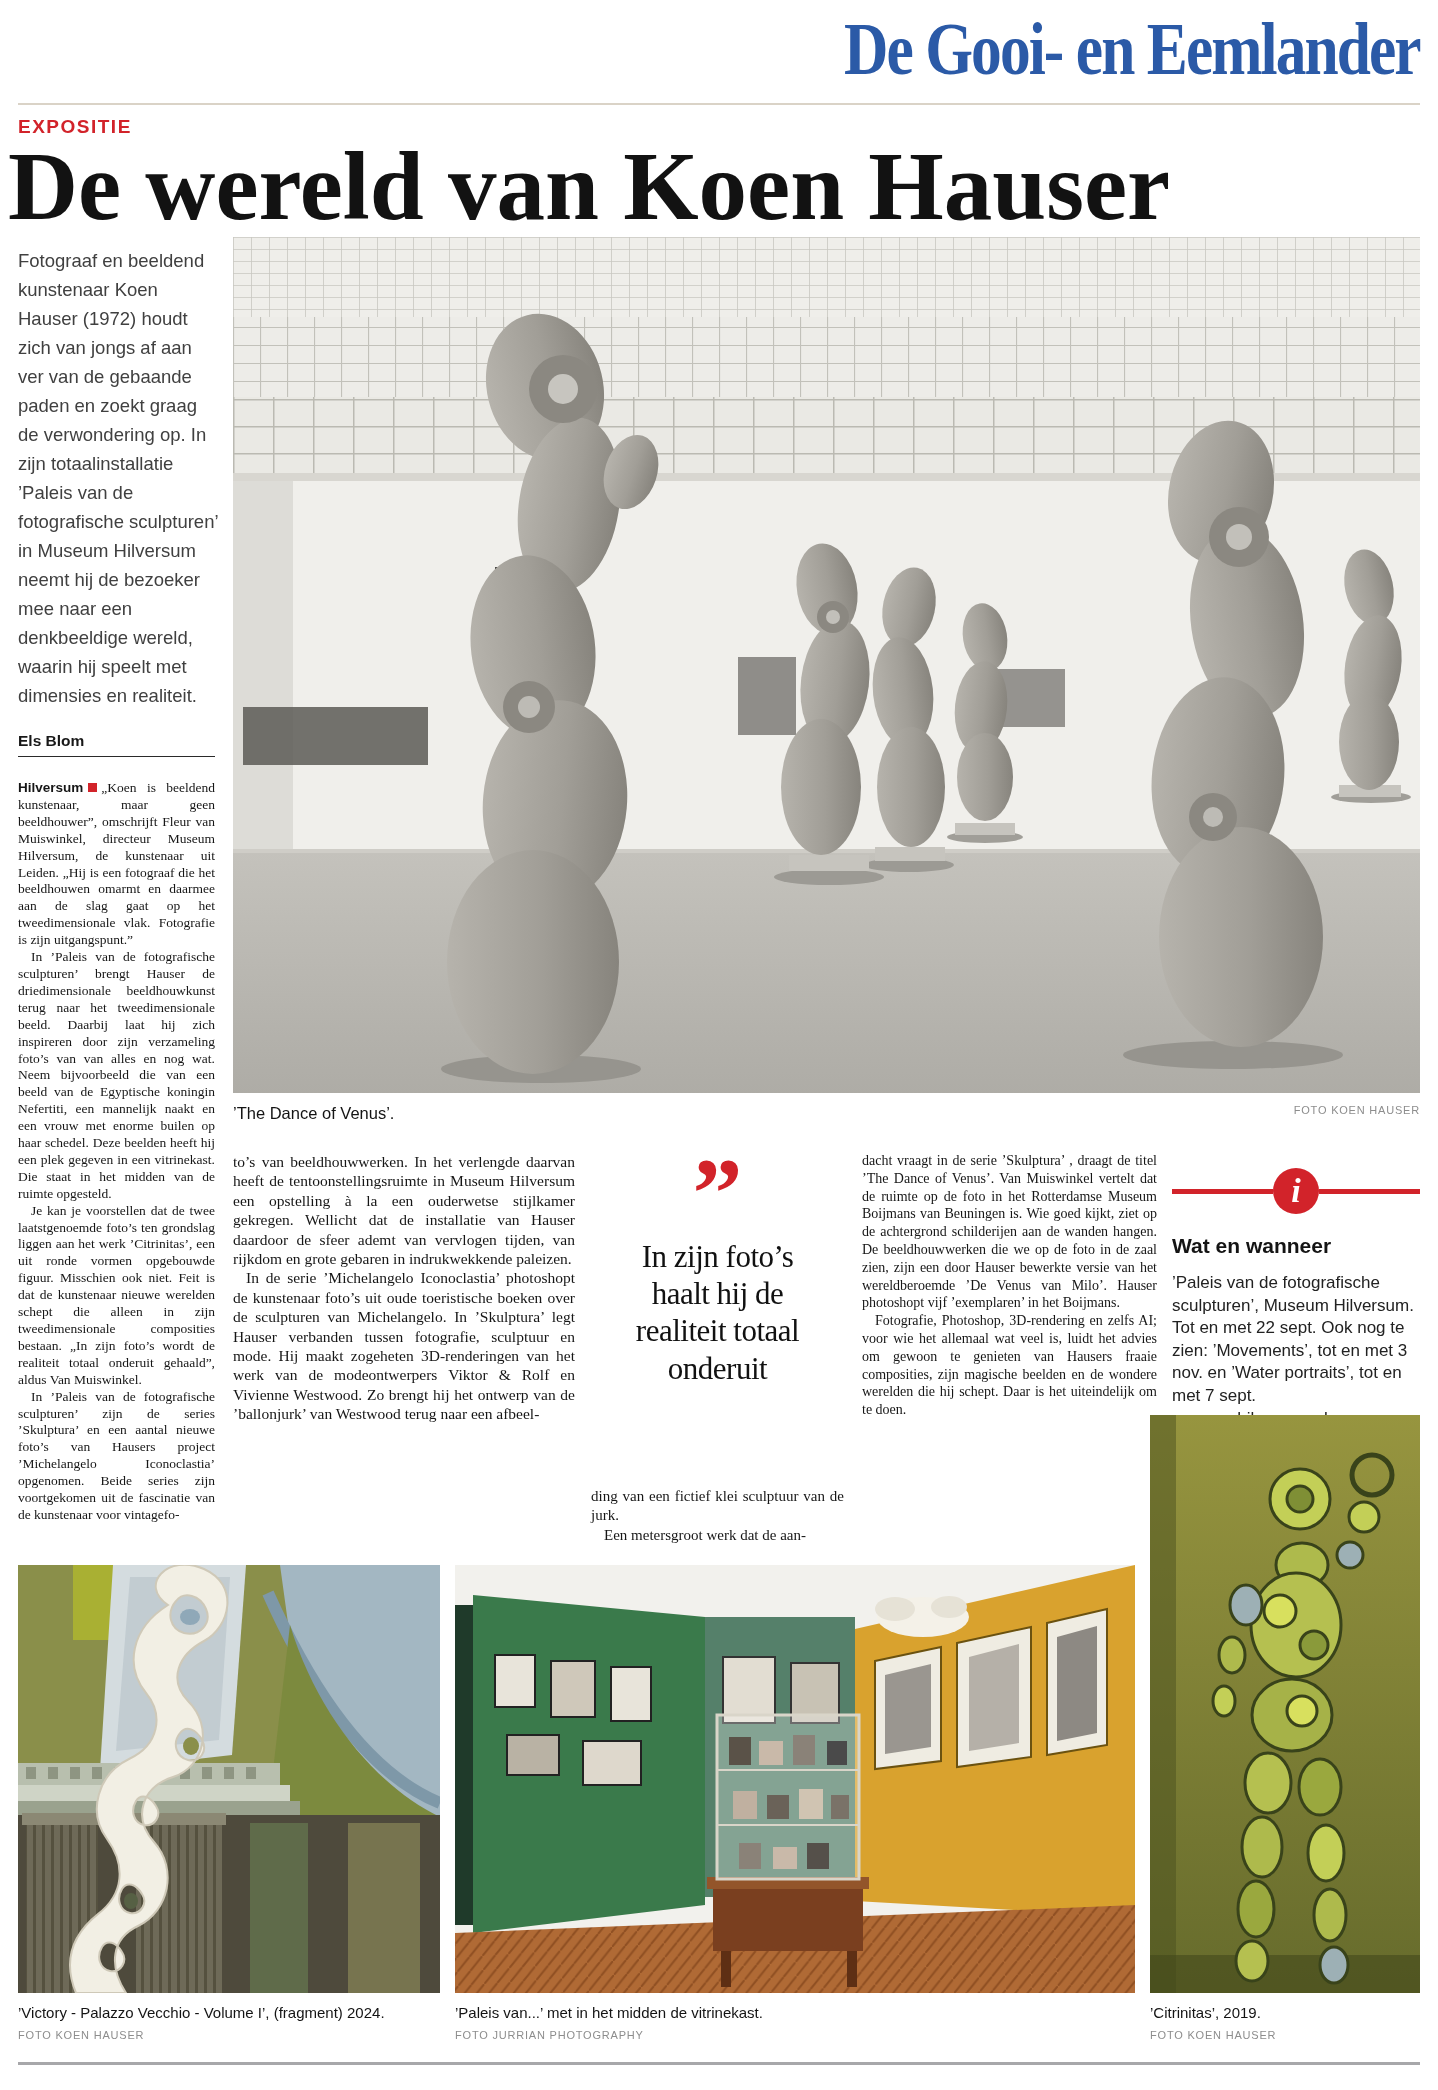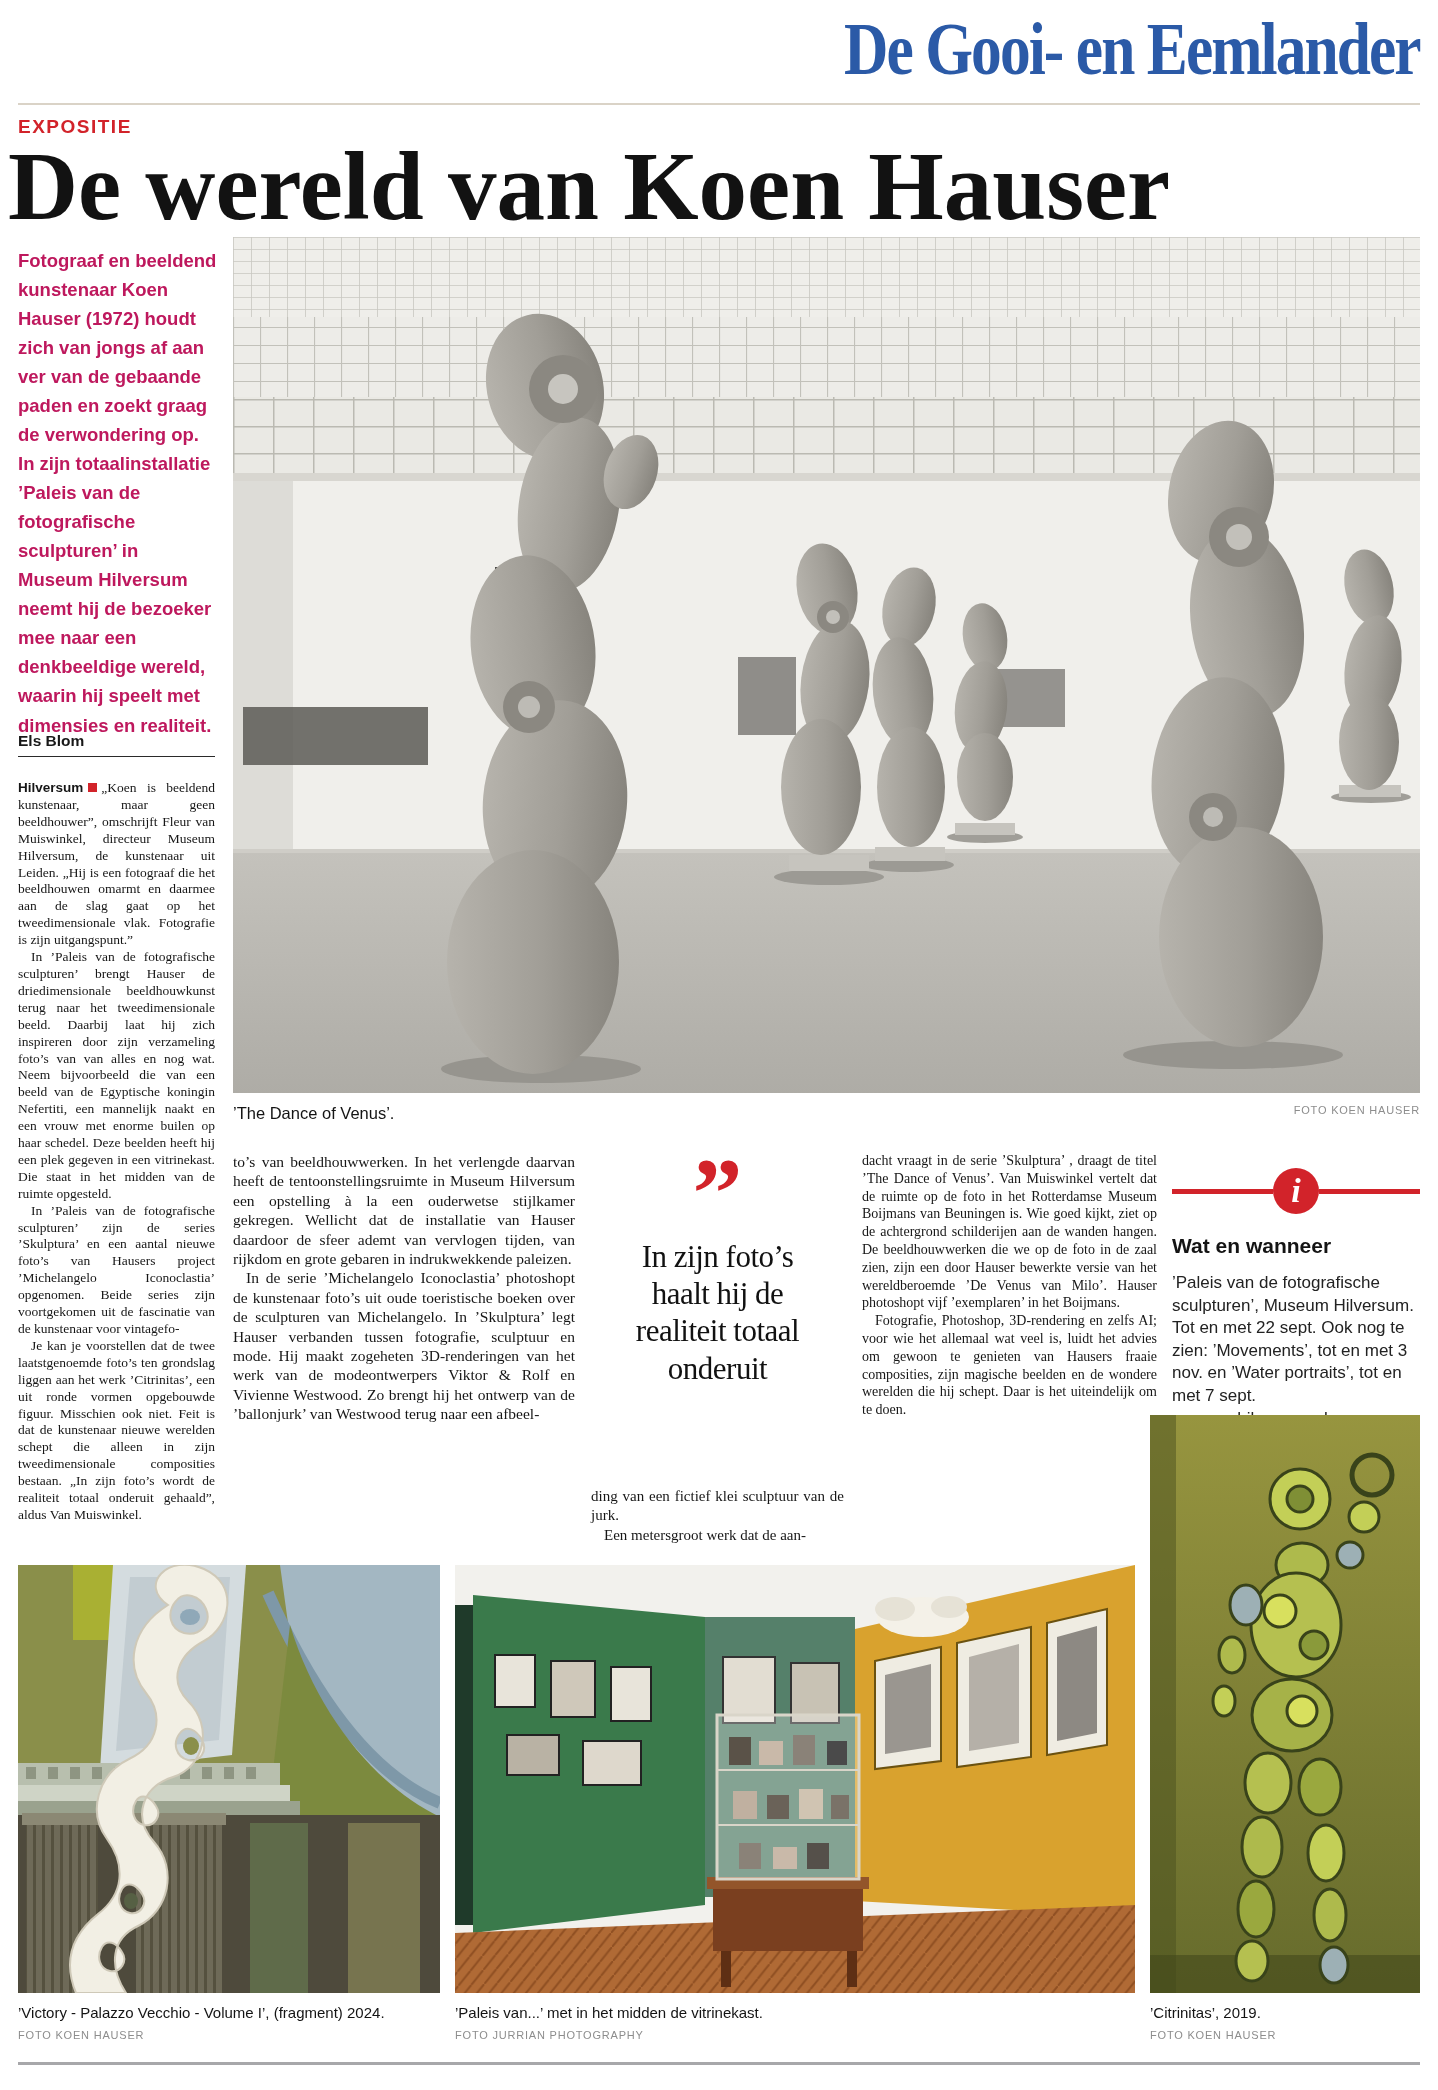--- a/index.html
+++ b/index.html
@@ -15,21 +15,21 @@
           font-family:"Liberation Sans",sans-serif;}
   .kicker-label{color:#d2232a;font-weight:bold;font-size:19px;letter-spacing:1.5px;}
   .kicker-text{color:#141414;font-weight:bold;font-size:23px;}
   
   .headline{position:absolute;top:138px;left:8px;width:1412px;margin:0;
             font-family:"Liberation Serif",serif;font-weight:bold;font-size:97px;
             line-height:1;letter-spacing:0px;color:#121212;white-space:nowrap;}
   
   .intro{position:absolute;top:246px;left:18px;width:200px;
          font-family:"Liberation Sans",sans-serif;font-size:18.5px;line-height:1.57;
-         color:#be185d;font-weight:700;}
+         color:#404040;font-weight:400;}
   .byline{position:absolute;top:732px;left:18px;width:197px;
           font-family:"Liberation Sans",sans-serif;font-weight:bold;font-size:15.5px;color:#181818;
           border-bottom:1.5px solid #2a2a2a;padding-bottom:6px;}
   .bodycol{font-size:13.5px;line-height:16.9px;text-align:justify;color:#161616;}
   .bodycol p{margin:0;}
   .bodycol p.indent{text-indent:13px;}
   .col1{position:absolute;top:780px;left:18px;width:197px;}
   .dateline{font-family:"Liberation Sans",sans-serif;font-weight:bold;font-size:13.5px;}
   .sq{display:inline-block;width:9px;height:9px;background:#d2232a;margin:0 4px 0 5px;}
   
@@ -84,22 +84,22 @@
 
   <h1 class="headline">De wereld van Koen Hauser</h1>
 
   <div class="intro">Fotograaf en beeldend kunstenaar Koen Hauser (1972) houdt zich van jongs af aan ver van de gebaande paden en zoekt graag de verwondering op. In zijn totaalinstallatie ’Paleis van de fotografische sculpturen’ in Museum Hilversum neemt hij de bezoeker mee naar een denkbeeldige wereld, waarin hij speelt met dimensies en realiteit.</div>
 
   <div class="byline">Els Blom</div>
 
   <div class="bodycol col1">
     <p><span class="dateline">Hilversum</span><span class="sq"></span><span>„Koen is beeldend kunstenaar, maar geen beeldhouwer”, omschrijft Fleur van Muiswinkel, directeur Museum Hilversum, de kunstenaar uit Leiden. „Hij is een fotograaf die het beeldhouwen omarmt en daarmee aan de slag gaat op het tweedimensionale vlak. Fotografie is zijn uitgangspunt.”</span></p>
     <p class="indent">In ’Paleis van de fotografische sculpturen’ brengt Hauser de driedimensionale beeldhouwkunst terug naar het tweedimensionale beeld. Daarbij laat hij zich inspireren door zijn verzameling foto’s van van alles en nog wat. Neem bijvoorbeeld die van een beeld van de Egyptische koningin Nefertiti, een mannelijk naakt en een vrouw met enorme builen op haar schedel. Deze beelden heeft hij een plek gegeven in een vitrinekast. Die staat in het midden van de ruimte opgesteld.</p>
+    <p class="indent">Je kan je voorstellen dat de twee laatstgenoemde foto’s ten grondslag liggen aan het werk ’Citrinitas’, een uit ronde vormen opgebouwde figuur. Misschien ook niet. Feit is dat de kunstenaar nieuwe werelden schept die alleen in zijn tweedimensionale composities bestaan. „In zijn foto’s wordt de realiteit totaal onderuit gehaald”, aldus Van Muiswinkel.</p>
     <p class="indent">In ’Paleis van de fotografische sculpturen’ zijn de series ’Skulptura’ en een aantal nieuwe foto’s van Hausers project ’Michelangelo Iconoclastia’ opgenomen. Beide series zijn voortgekomen uit de fascinatie van de kunstenaar voor vintagefo-</p>
-    <p class="indent">Je kan je voorstellen dat de twee laatstgenoemde foto’s ten grondslag liggen aan het werk ’Citrinitas’, een uit ronde vormen opgebouwde figuur. Misschien ook niet. Feit is dat de kunstenaar nieuwe werelden schept die alleen in zijn tweedimensionale composities bestaan. „In zijn foto’s wordt de realiteit totaal onderuit gehaald”, aldus Van Muiswinkel.</p>
   </div>
 
   <div class="main-photo">
     <svg width="1187" height="856" viewBox="0 0 1187 856">
       <defs>
         <pattern id="g1" width="18" height="12" patternUnits="userSpaceOnUse">
           <rect width="18" height="12" fill="#efeeea"></rect>
             <path d="M0 0H18M0 0V12" stroke="#c9c8c1" stroke-width="1.6"></path>
         </pattern>
         <pattern id="g2" width="27" height="18" patternUnits="userSpaceOnUse">

